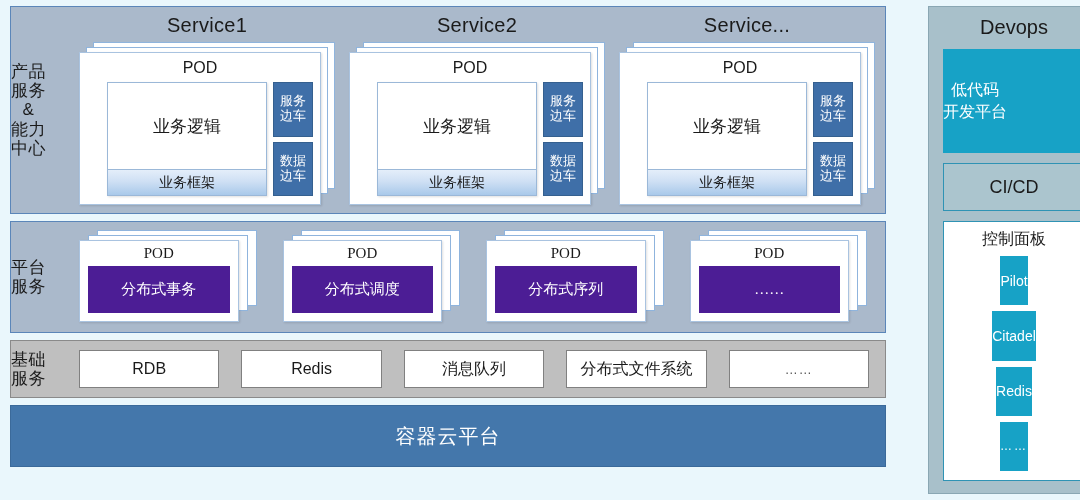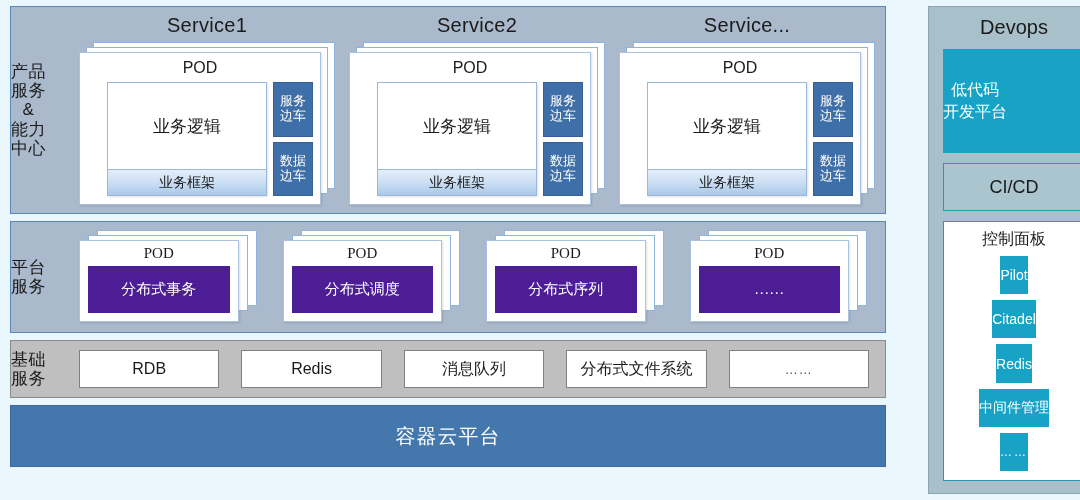--- a/index.html
+++ b/index.html
@@ -329,19 +329,18 @@
     <div class="cicd">
       <span>CI/CD</span>
     </div>
 
     <div class="ctrl-panel">
       <div class="ctrl-title">控制面板</div>
       <div class="ctrl-list">
         <div class="ctrl-item">Pilot</div>
         <div class="ctrl-item">Citadel</div>
         <div class="ctrl-item">Redis</div>
-        <div class="ctrl-item">中间件管理</div>
         <div class="ctrl-item dots">……</div>
       </div>
     </div>
   </div>
 
 </div>
 
 </body></html>

